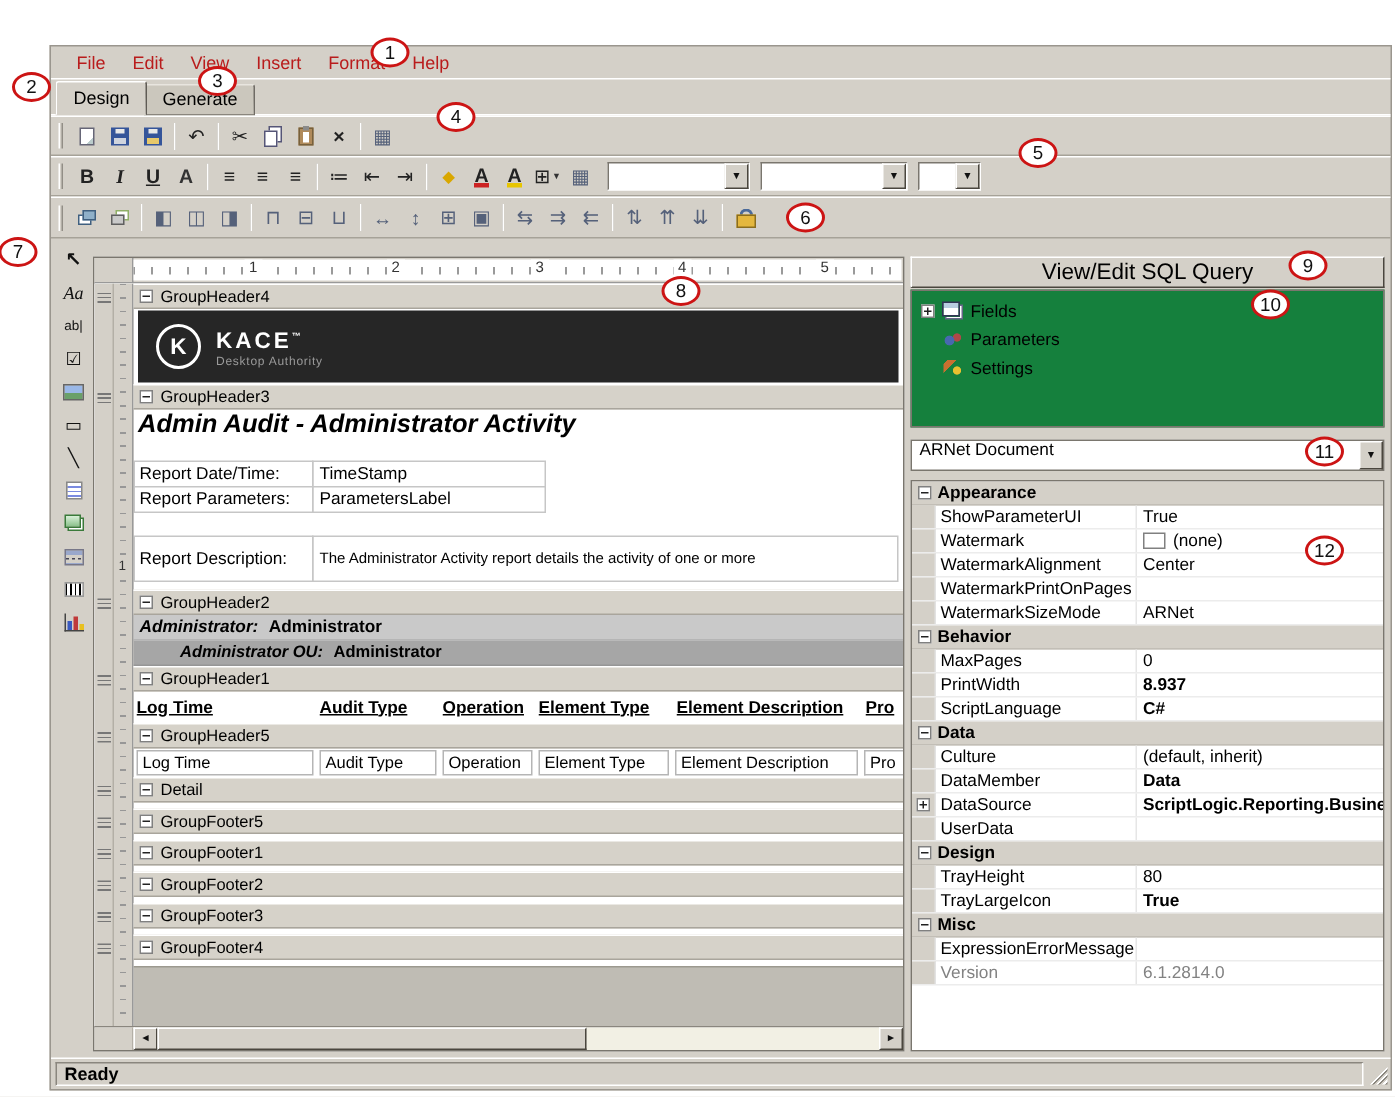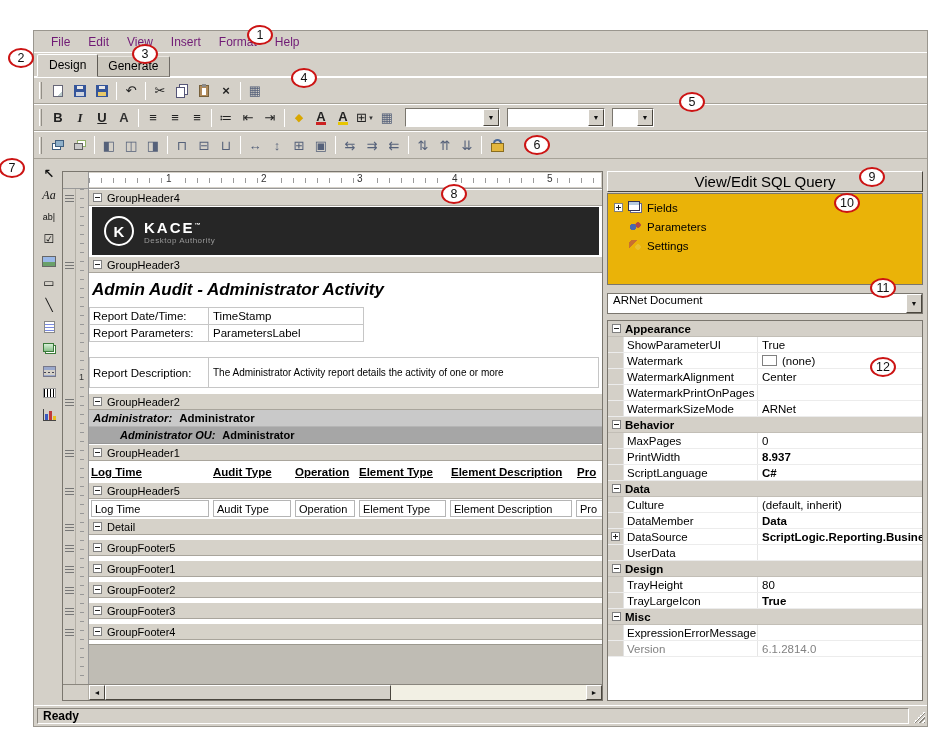--- a/index.html
+++ b/index.html
@@ -4,21 +4,21 @@
 <style>
   * { box-sizing: border-box; }
   body { margin:0; background:#fff; font-family:"Liberation Sans","DejaVu Sans",sans-serif; }
   .page { position:relative; width:930px; height:731px; background:#fff; overflow:hidden; }
 
   .appwin { position:absolute; left:33px; top:30px; width:895px; height:697px;
     background:#d4d0c8; border:1px solid #9a968e; display:flex; flex-direction:column; }
 
   
   .menubar { height:22px; display:flex; align-items:center; padding-left:8px; border-bottom:1px solid #fff; }
-  .mitem { font-size:12px; color:#701a75; padding:3px 9px; }
+  .mitem { font-size:12px; color:#b91c1c; padding:3px 9px; }
 
   
   .tabrow { height:24px; display:flex; align-items:flex-end; padding-left:3px; position:relative; }
   .tabrow::after { content:''; position:absolute; left:0; right:0; bottom:0; border-bottom:1px solid #fff; }
   .tab { font-size:12px; padding:3px 11px 4px; background:#d4d0c8; border:1px solid;
     border-color:#fff #5f5b55 transparent #fff; border-radius:2px 2px 0 0; position:relative; z-index:2; }
   .tab.inactive { padding:2px 11px 3px; background:#cbc7bd; z-index:1; margin-left:-2px;
     border-color:#e8e5df #6f6b65 #8a867e #e8e5df; }
 
   
@@ -104,21 +104,21 @@
 
   .crow { background:#fff; flex:none; }
   .logoband { height:48px; margin:1px 3px; background:#262626; display:flex; align-items:center; gap:10px; padding-left:12px; }
   .logocircle { width:30px; height:30px; border:2px solid #fff; border-radius:50%; color:#fff; display:flex;
     align-items:center; justify-content:center; font-size:15px; font-weight:bold; flex:none; }
   .brandcol { display:flex; flex-direction:column; }
   .brand { color:#fff; font-size:15px; font-weight:bold; letter-spacing:2px; line-height:16px; }
   .brand sup { font-size:6px; letter-spacing:0; }
   .tagline { color:#9a9a9a; font-size:8px; letter-spacing:0.5px; }
 
-  .titlerow { height:34px; display:flex; align-items:center; }
+  .titlerow { height:34px; display:flex; align-items:flex-start; }
   .rpt-title { font-size:17px; font-weight:bold; font-style:italic; padding-left:3px; }
 
   .inforow { height:18px; display:flex; font-size:11.5px; }
   .inforow + .inforow { margin-top:-1px; }
   .ilabel { width:120px; border:1px solid #c6c6c6; display:flex; align-items:center; padding-left:3px; flex:none; }
   .ivalue { width:156px; border:1px solid #c6c6c6; margin-left:-1px; display:flex; align-items:center; padding-left:4px; overflow:hidden; white-space:nowrap; }
   .inforow.desc { height:31px; }
   .inforow.desc .ivalue { flex:1; width:auto; margin-right:3px; font-size:10px; }
   .wgap15 { height:15px; background:#fff; flex:none; }
   .wgap5 { height:5px; background:#fff; flex:none; }
@@ -145,21 +145,21 @@
   .hscroll { flex:1; display:flex; background:#f2f0e4; }
   .sbtn { width:16px; height:15px; background:#d4d0c8; border:1px solid; border-color:#fff #4a463e #4a463e #fff;
     display:flex; align-items:center; justify-content:center; font-size:7px; color:#111; flex:none; }
   .sthumb { width:286px; background:#d4d0c8; border:1px solid; border-color:#fff #4a463e #4a463e #fff; flex:none; }
   .strack { flex:1; }
 
   
   .rpanel { width:316px; margin:12px 0 0 4px; display:flex; flex-direction:column; flex:none; min-height:0; }
   .sqlbtn { height:21px; background:#d4d0c8; border:1px solid; border-color:#fff #4a463e #4a463e #fff;
     font-size:15px; font-family:inherit; color:#000; flex:none; }
-  .treebox { height:92px; background:#eab308; border:1px solid #7a766e; margin-top:1px; padding:4px 3px; flex:none; }
+  .treebox { height:92px; background:#15803d; border:1px solid #7a766e; margin-top:1px; padding:4px 3px; flex:none; }
   .titem { height:19px; display:flex; align-items:center; gap:5px; font-size:11.5px; padding-left:3px; }
   .titem.child { padding-left:18px; }
   .ic-fields { width:12px; height:10px; border:1px solid #335; background:linear-gradient(#b8cce0 0 3px,#fff 3px);
     box-shadow:2px 2px 0 -1px #fff,2px 2px 0 0 #668; margin:-2px 2px 2px 0; flex:none; }
   .ic-params { width:13px; height:11px; flex:none;
     background:radial-gradient(circle at 4px 6px,#4868b0 3px,transparent 3.5px),radial-gradient(circle at 9px 4px,#b04848 2.5px,transparent 3px); }
   .ic-settings { width:13px; height:11px; flex:none;
     background:linear-gradient(135deg,transparent 2px,#c87030 2px 6px,transparent 6px),radial-gradient(circle at 9px 7px,#e8c030 2.5px,transparent 3px); }
 
   .doccombo { height:21px; margin-top:8px; background:#fff; border:1px solid #7a766e; display:flex; align-items:flex-start;
@@ -734,16 +734,16 @@
 <div class="callout" style="left:247px;top:25px">1</div>
 <div class="callout" style="left:8px;top:48px">2</div>
 <div class="callout" style="left:132px;top:44px">3</div>
 <div class="callout" style="left:291px;top:68px">4</div>
 <div class="callout" style="left:679px;top:92px">5</div>
 <div class="callout" style="left:524px;top:135px">6</div>
 <div class="callout" style="left:-1px;top:158px">7</div>
 <div class="callout" style="left:441px;top:184px">8</div>
 <div class="callout" style="left:859px;top:167px">9</div>
 <div class="callout" style="left:834px;top:193px">10</div>
-<div class="callout" style="left:870px;top:278px">11</div>
+<div class="callout" style="left:870px;top:291px">11</div>
 <div class="callout" style="left:870px;top:357px">12</div>
 
 </div>
 
 </body></html>

